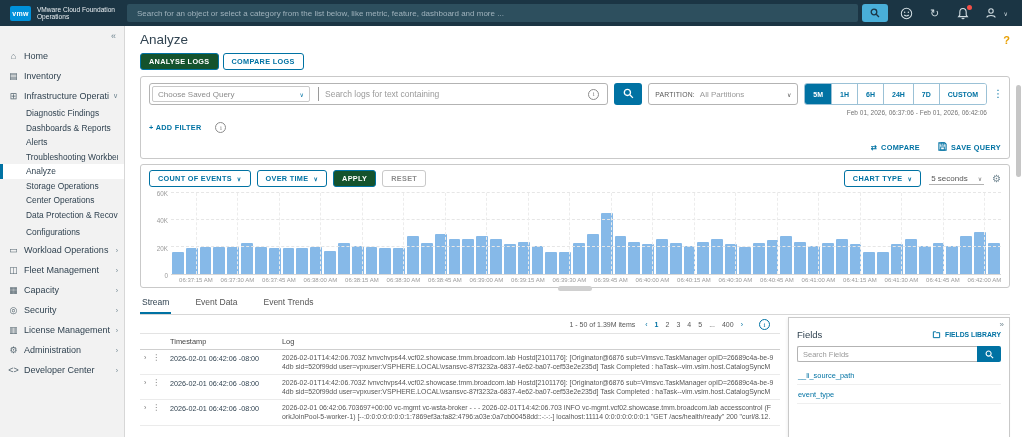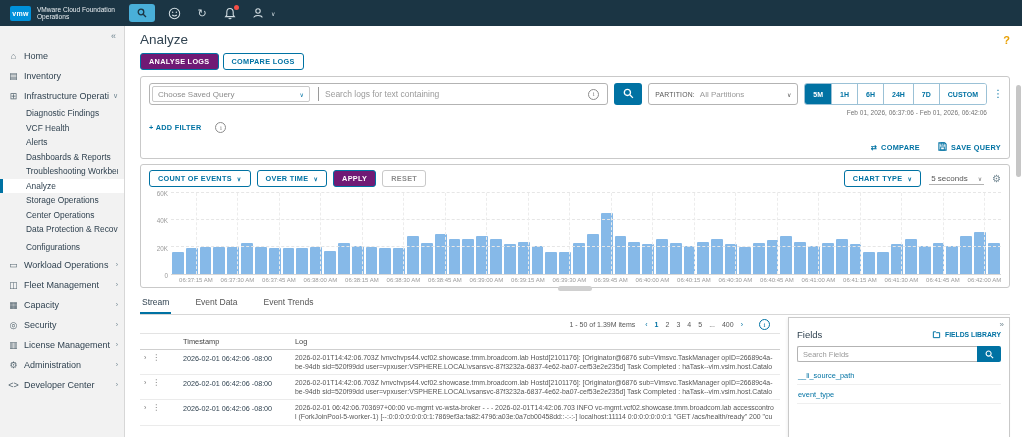--- a/index.html
+++ b/index.html
@@ -36,21 +36,21 @@
   .page-head { display:flex; justify-content:space-between; align-items:center; }
   .page-title { font-size:13.5px; color:#314351; font-weight:400; }
   .help-q { color:#e9a002; font-size:11px; font-weight:bold; cursor:pointer; }
 
   .tabs { display:flex; gap:26px; margin-top:7px; border-bottom:1px solid #d7d7d7; }
   .tab { font-size:9px; color:#565656; padding:2px 2px 5px; cursor:pointer; }
   .tab.active { color:#314351; border-bottom:3px solid #0072a3; }
 
   .mode-row { display:flex; gap:0; margin-top:6px; }
   .btn { font-size:7.3px; font-weight:bold; letter-spacing:.3px; border-radius:3px; padding:3px 8px; cursor:pointer; border:1px solid #0072a3; }
-  .btn.solid { background:#701a75; color:#fff; }
+  .btn.solid { background:#14532d; color:#fff; }
   .btn.outline { background:#fff; color:#0072a3; }
   .btn.ghost { border-color:#c9c9c9; color:#8c8c8c; background:#fff; }
   .mode-row .btn + .btn { margin-left:4px; }
 
   
   .query-panel { border:1px solid #c9c9c9; border-radius:3px; margin-top:6px; padding:6px 8px 5px; }
   .q-row1 { display:flex; align-items:center; gap:6px; }
   .q-searchbox { flex:1; height:22px; border:1px solid #b3b3b3; border-radius:3px; display:flex; align-items:center; padding:2px; min-width:0; }
   .saved-query { width:158px; flex:0 0 158px; height:16px; border:1px solid #c9c9c9; border-radius:2px; display:flex; align-items:center; justify-content:space-between; padding:0 5px; color:#8c8c8c; font-size:8px; cursor:pointer; }
   .saved-query .chev { font-size:6px; color:#0072a3; }
@@ -102,21 +102,21 @@
   .results-body { display:flex; gap:8px; }
   .table-col { flex:1; min-width:0; }
   .pag-row { display:flex; justify-content:flex-end; align-items:center; gap:10px; padding:4px 4px 3px; font-size:7px; color:#565656; }
   .pages { display:flex; gap:7px; align-items:center; color:#565656; }
   .pages span { cursor:pointer; }
   .pages .cur { color:#0072a3; font-weight:bold; }
   .pages .arrow { color:#0072a3; }
   .log-table { width:100%; font-size:7px; color:#565656; }
   .lt-head { display:flex; border-top:1px solid #e3e3e3; border-bottom:1px solid #cfcfcf; padding:3px 0; font-size:7.4px; color:#454545; }
   .lt-ctrl { width:30px; flex:0 0 30px; }
-  .lt-ts { width:112px; flex:0 0 112px;margin-left:13px; }
+  .lt-ts { width:112px; flex:0 0 112px; }
   .lt-log { flex:1; min-width:0; }
   .lt-row { display:flex; border-bottom:1px solid #ebebeb; padding:4px 0 3px; align-items:flex-start; }
   .lt-row .lt-ctrl { display:flex; gap:6px; padding-left:4px; color:#737373; }
   .row-caret { font-size:7px; cursor:pointer; }
   .row-dots { font-size:8px; line-height:7px; cursor:pointer; letter-spacing:0; }
   .lt-ts-val { font-size:7.2px; color:#314351; white-space:nowrap; }
   .lt-log-val { font-size:6.9px; line-height:8.6px; max-height:17.2px; overflow:hidden; word-break:break-all; padding-right:6px; }
 
   
   .fields-panel { width:222px; flex:0 0 222px; border:1px solid #c9c9c9; background:#fff; box-shadow:-1px 1px 3px rgba(0,0,0,.06); margin-top:2px; padding:3px 8px 0; height:146px; position:relative; }
@@ -137,20 +137,23 @@
 
 <div class="app">
 
   <header>
     <div class="logo-wrap">
       <div class="logo">vmw</div>
       <div class="product">
         <div>VMware Cloud Foundation</div>
         <div>Operations</div>
       </div>
+    </div>
+    <div class="global-search">
+      <span>Search for an object or select a category from the list below, like metric, feature, dashboard and more ...</span>
     </div>
     <button class="gsearch-btn">
       <span>
         <svg width="10" height="10" viewBox="0 0 10 10">
             <circle cx="4" cy="4" r="2.8" fill="none" stroke="#1b3544" stroke-width="1.3"></circle>
             <line x1="6.2" y1="6.2" x2="9" y2="9" stroke="#1b3544" stroke-width="1.3"></line>
           </svg>
       </span>
     </button>
     <div class="header-icons">
@@ -196,27 +199,24 @@
           </div>
           <div class="nav-item top">
             <span class="nicon">⊞</span>
             <span class="nlabel">Infrastructure Operations</span>
             <span class="nchev">∨</span>
           </div>
           <div class="nav-item sub">
             <span class="nlabel">Diagnostic Findings</span>
           </div>
           <div class="nav-item sub">
-            <span class="nlabel">VCF Health</span>
+            <span class="nlabel">Dashboards &amp; Reports</span>
           </div>
           <div class="nav-item sub">
             <span class="nlabel">Alerts</span>
-          </div>
-          <div class="nav-item sub">
-            <span class="nlabel">Dashboards &amp; Reports</span>
           </div>
           <div class="nav-item sub">
             <span class="nlabel">Troubleshooting Workbench</span>
           </div>
           <div class="nav-item sub active">
             <span class="nlabel">Analyze</span>
           </div>
           <div class="nav-item sub">
             <span class="nlabel">Storage Operations</span>
           </div>

